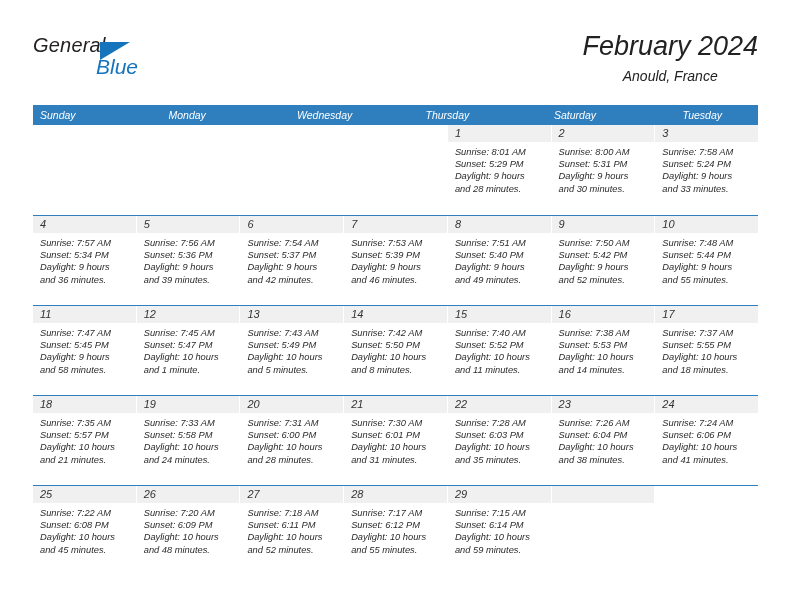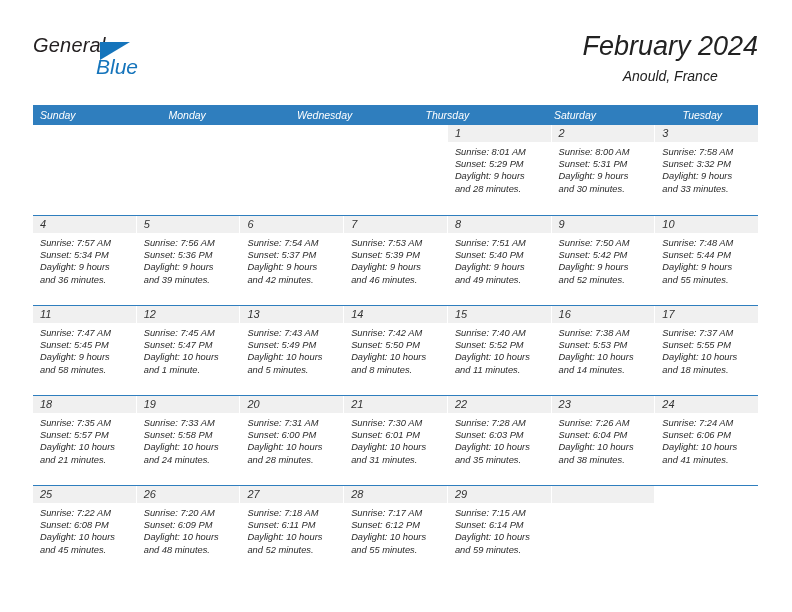--- a/index.html
+++ b/index.html
@@ -202,21 +202,21 @@
               <div>Sunrise: 8:00 AM</div>
               <div>Sunset: 5:31 PM</div>
               <div>Daylight: 9 hours</div>
               <div>and 30 minutes.</div>
             </div>
           </div>
           <div class="daycell">
             <div class="daynum">3</div>
             <div class="dayinfo">
               <div>Sunrise: 7:58 AM</div>
-              <div>Sunset: 3:32 PM</div>
+              <div>Sunset: 5:24 PM</div>
               <div>Daylight: 9 hours</div>
               <div>and 33 minutes.</div>
             </div>
           </div>
         </div>
         <div class="week">
           <div class="daycell">
             <div class="daynum">4</div>
             <div class="dayinfo">
               <div>Sunrise: 7:57 AM</div>

